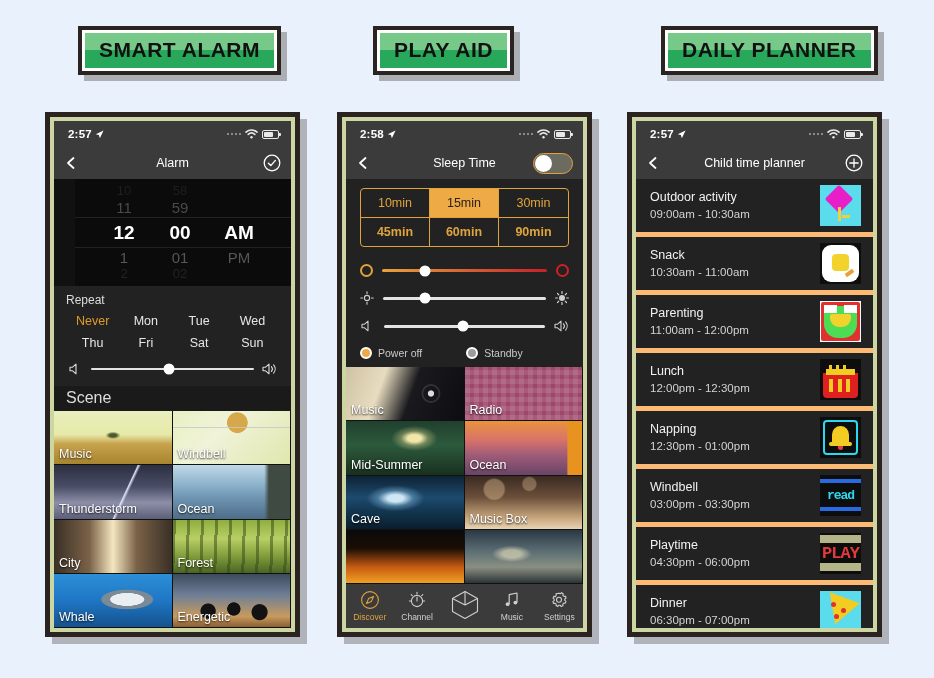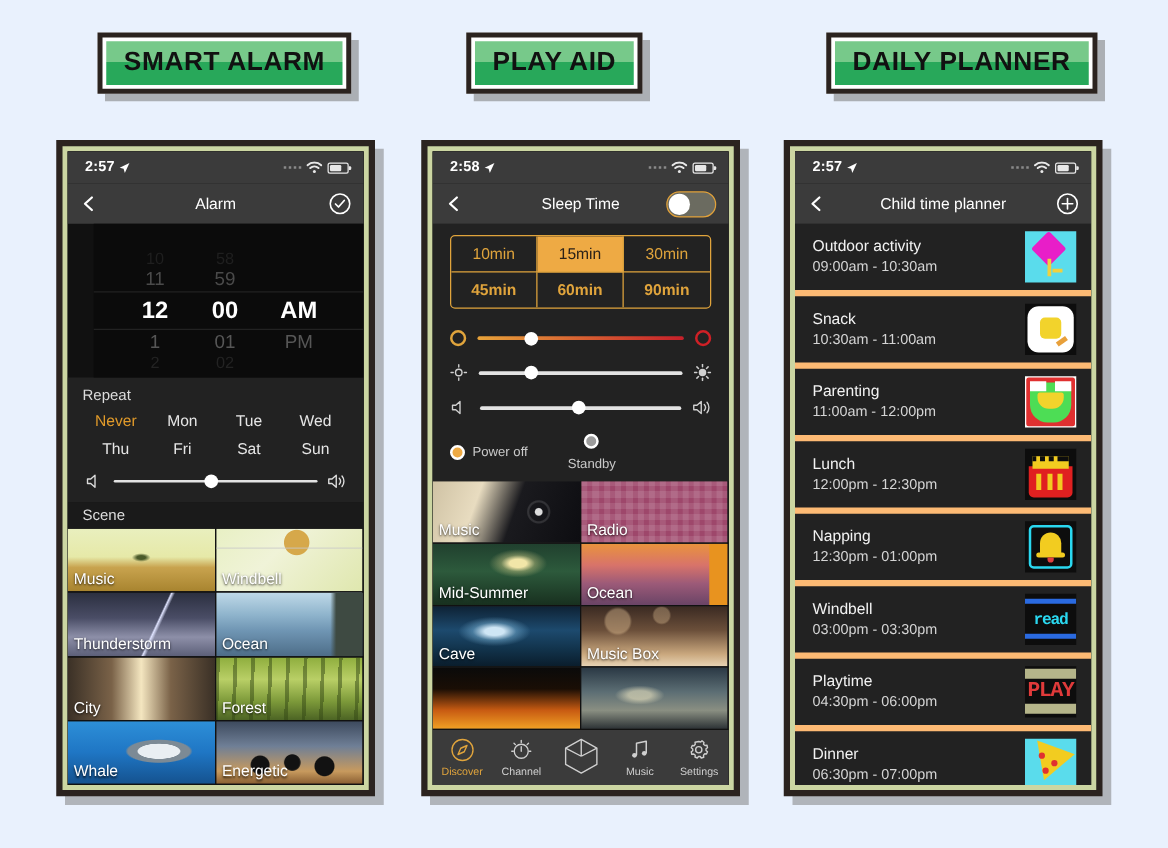--- a/index.html
+++ b/index.html
@@ -85,21 +85,21 @@
     width:40px; height:21px; border-radius:11px;
     background:#6b6b60; border:1.5px solid #e2a23a;
     position:relative;
   }
   .toggle-pill i{
     position:absolute; left:1px; top:1px; width:17px; height:17px;
     border-radius:50%; background:#fff;
   }
 
   
-  .picker{ background:#0b0b0b; flex:none; padding:20px 0 6px; position:relative;margin-left:21px;}
+  .picker{ background:#0b0b0b; flex:none; padding:4px 0 6px; position:relative;margin-left:21px;}
   .prow{ display:flex; justify-content:center; align-items:center; }
   .pcol{ width:56px; text-align:center; }
   .pcol.ampm{ width:62px; }
   .prow.faint1 .pcol{ color:#1f1f1f; font-size:13px; height:15px; line-height:15px;}
   .prow.faint2 .pcol{ color:#4a4a4a; font-size:15px; height:19px; line-height:19px;}
   .prow.sel { border-top:1px solid #222; border-bottom:1px solid #222; }
   .prow.sel .pcol{ color:#fff; font-size:19px; font-weight:bold; height:29px; line-height:29px;}
   .prow.faint3 .pcol{ color:#565656; font-size:15px; height:19px; line-height:19px;}
   .prow.faint4 .pcol{ color:#232323; font-size:13px; height:13px; line-height:13px; overflow:hidden;}
 
@@ -108,21 +108,21 @@
   .panel-label{ color:#dcdcdc; font-size:12px; margin-bottom:3px;}
   .days{ display:flex; flex-wrap:wrap; }
   .day{ width:25%; text-align:center; color:#e6e6e6; font-size:12.5px; padding:4px 0;}
   .day.active{ color:#e09a2a; }
 
   .slider-row{ display:flex; align-items:center; gap:8px; padding:8px 2px 2px;}
   .track{ flex:1; height:2.5px; background:#e3e3e3; border-radius:2px; position:relative;}
   .track .knob{ position:absolute; top:50%; transform:translate(-50%,-50%); width:11px; height:11px; border-radius:50%; background:#fff;}
   .spk{ width:15px; height:14px;}
 
-  .scene-label{ background:#1a1a1a; color:#ddd; font-size:12px; padding:3px 12px 4px; flex:none;}
+  .scene-label{ background:#1a1a1a; color:#ddd; font-size:16px; padding:3px 12px 4px; flex:none;}
 
   
   .grid{ display:grid; grid-template-columns:1fr 1fr; flex:1; gap:0; min-height:0;}
   .cell{ position:relative; overflow:hidden; border-right:1px solid #111; border-bottom:1px solid #111;}
   .cell span{
     position:absolute; left:5px; bottom:3px; color:#fff; font-size:12.5px;
     text-shadow:0 1px 2px rgba(0,0,0,.85); z-index:3;
   }
   .cell .bg{ position:absolute; inset:0; }
 
@@ -140,21 +140,21 @@
   .track2{ flex:1; height:3px; border-radius:2px; position:relative; background:#e3e3e3;}
   .track2.warm{ background:linear-gradient(to right,#e8a33a,#c7202a);}
   .track2 .knob{ position:absolute; top:50%; transform:translate(-50%,-50%); width:11px; height:11px; border-radius:50%; background:#fff;}
   .ring{ width:13px; height:13px; border-radius:50%; border:2.2px solid #e0a43c;}
   .ring.red{ border-color:#cf2026;}
 
   .radios{ display:flex; gap:8px; padding:7px 14px 8px; align-items:center;}
   .rad{ display:flex; align-items:center; gap:6px; color:#c9c9c9; font-size:10.5px; }
   .rad .dot{ width:12px; height:12px; border-radius:50%; border:2px solid #fff; background:#eeaa44;}
   .rad.off .dot{ background:#9c9c9c;}
-  .rad:nth-child(2){ margin-left:24px;flex-direction:column;}
+  .rad:nth-child(2){ margin-left:36px;}
 
   .grid2{ display:grid; grid-template-columns:1fr 1fr; flex:1; min-height:0;}
   .tabbar{
     height:44px; background:#3b3b3b; display:flex; align-items:center; flex:none;
   }
   .tab{ flex:1; text-align:center; color:#cfcfcf; font-size:8.5px; display:flex; flex-direction:column; align-items:center; gap:2px;}
   .tab.on{ color:#e0a43c;}
   .tab svg{ display:block;}
 
   

